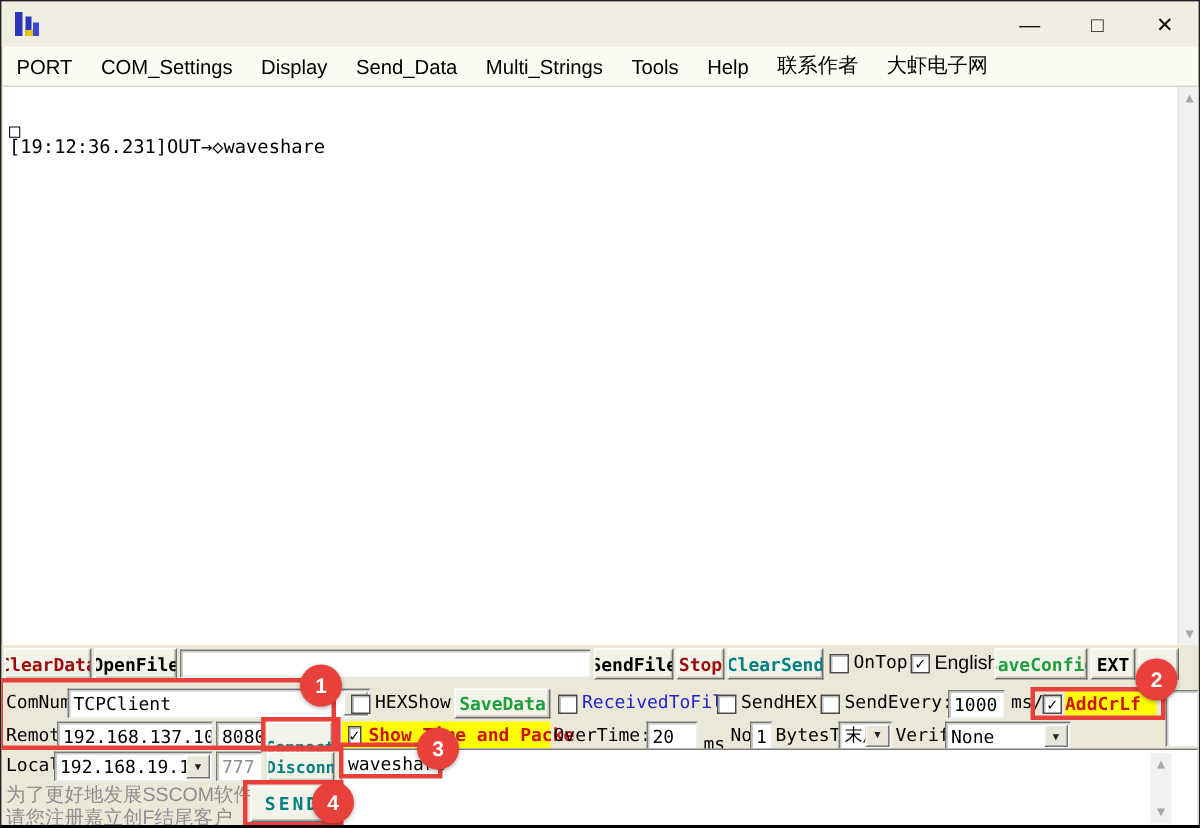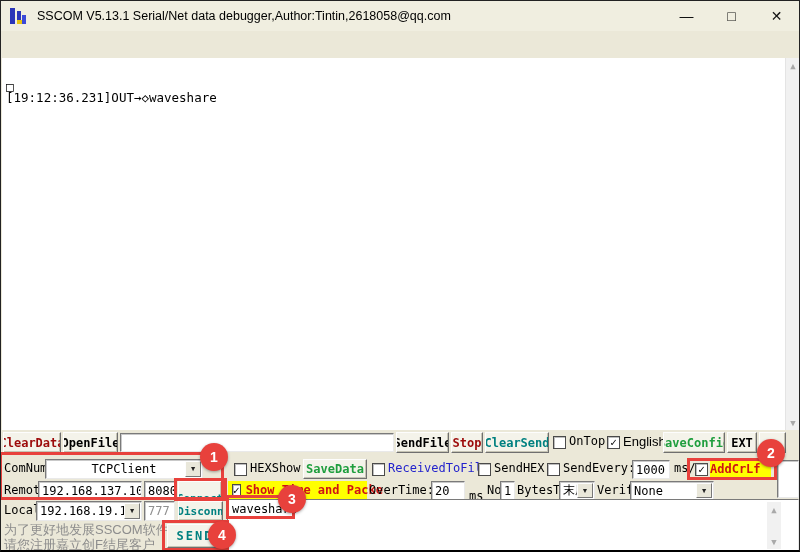--- a/index.html
+++ b/index.html
@@ -56,28 +56,38 @@
 
 <div class="window">
 
   <div class="titlebar">
     <svg class="app-icon" viewBox="0 0 20 20">
       <rect x="2" y="2" width="5" height="16" fill="#2a35b8"></rect>
       <rect x="9" y="5" width="4" height="13" fill="#2a35b8"></rect>
       <rect x="14" y="9" width="4" height="9" fill="#3b49d8"></rect>
       <rect x="9" y="14" width="5" height="4" fill="#e8c410"></rect>
     </svg>
-    <span class="title-text">SSCOM V5.13.1 Serial/Net data debugger,Author:Tintin,2618058@qq.com</span>
     <div class="winbtns">
       <div class="winbtn">—</div>
       <div class="winbtn">□</div>
       <div class="winbtn">✕</div>
     </div>
   </div>
 
+  <div class="menubar">
+    <span class="menu-item">PORT</span>
+    <span class="menu-item">COM_Settings</span>
+    <span class="menu-item">Display</span>
+    <span class="menu-item">Send_Data</span>
+    <span class="menu-item">Multi_Strings</span>
+    <span class="menu-item">Tools</span>
+    <span class="menu-item">Help</span>
+    <span class="menu-item">联系作者</span>
+    <span class="menu-item">大虾电子网</span>
+  </div>
 
   <div class="terminal">
     <div class="term-line1">[19:12:36.231]OUT→◇waveshare</div>
     <div class="term-line2">□</div>
     <div class="vscroll">
       <div class="scroll-arrow scroll-up">▲</div>
       <div class="scroll-arrow scroll-down">▼</div>
     </div>
   </div>
 
@@ -91,21 +101,21 @@
     <div class="btn t-teal" style="left:484px; top:2px; width:64px;">ClearSend</div>
     <span class="cb" style="left:552px; top:6px;"></span>
     <span class="lbl" style="left:568px; top:4px;">OnTop</span>
     <span class="cb checked" style="left:606px; top:6px;"></span>
     <span class="lbl" style="left:622px; top:4px; font-family:'Liberation Sans',sans-serif; font-size:13px;">English</span>
     <div class="btn t-green" style="left:662px; top:2px; width:62px;">SaveConfig</div>
     <div class="btn" style="left:726px; top:2px; width:30px;">EXT</div>
     <div class="btn t-dred" style="left:758px; top:2px; width:27px;">—</div>
 
     <span class="lbl" style="left:3px; top:31px;">ComNum</span>
-    <div class="inp" style="left:44px; top:29px; width:158px; height:20px;justify-content:center;">
+    <div class="inp" style="left:44px; top:29px; width:202px; height:20px;">
       <span>TCPClient</span>
       <span class="dd-arrow">▼</span>
     </div>
     <span class="cb" style="left:233px; top:33px;"></span>
     <span class="lbl" style="left:249px; top:31px;">HEXShow</span>
     <div class="btn t-green" style="left:302px; top:29px; width:64px; height:20px;">SaveData</div>
     <span class="cb" style="left:371px; top:33px;"></span>
     <span class="lbl t-blue" style="left:387px; top:31px;">ReceivedToFile</span>
     <span class="cb" style="left:477px; top:33px;"></span>
     <span class="lbl" style="left:493px; top:31px;">SendHEX</span>

